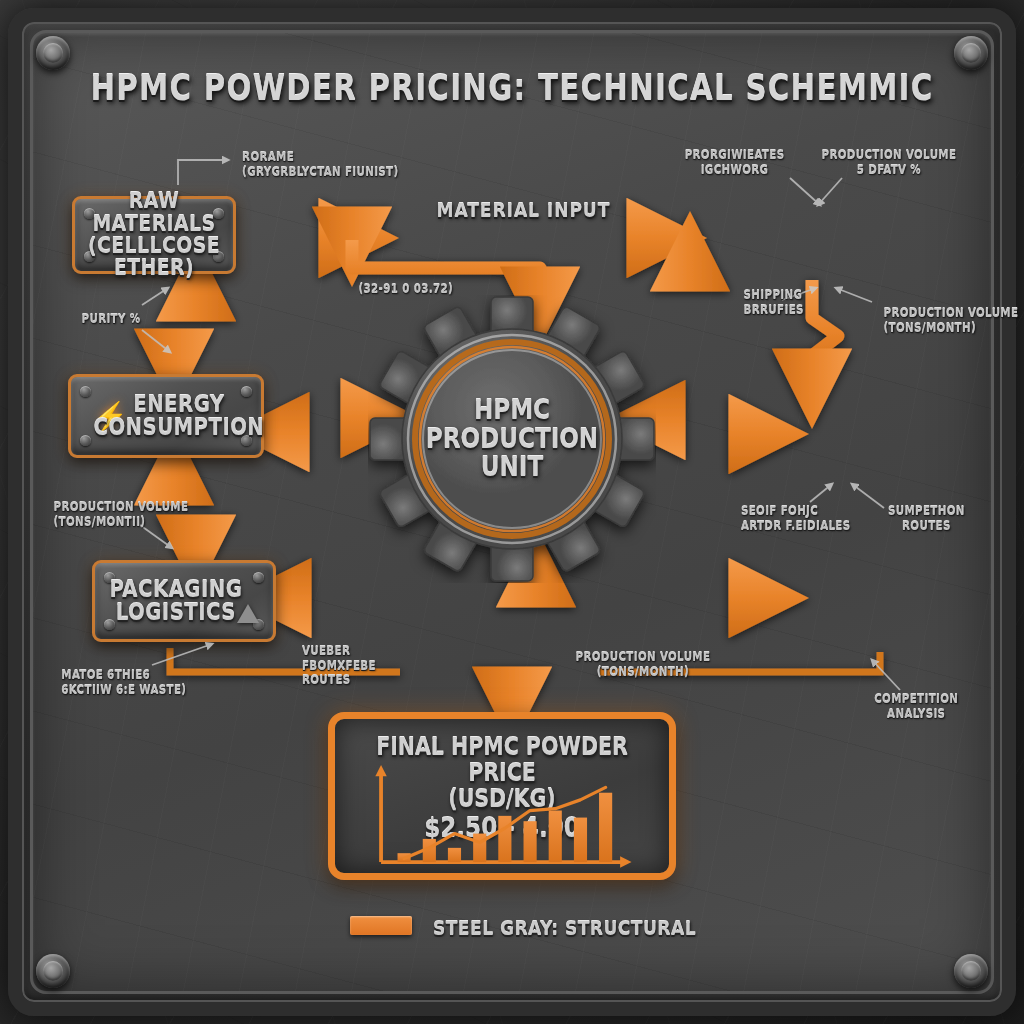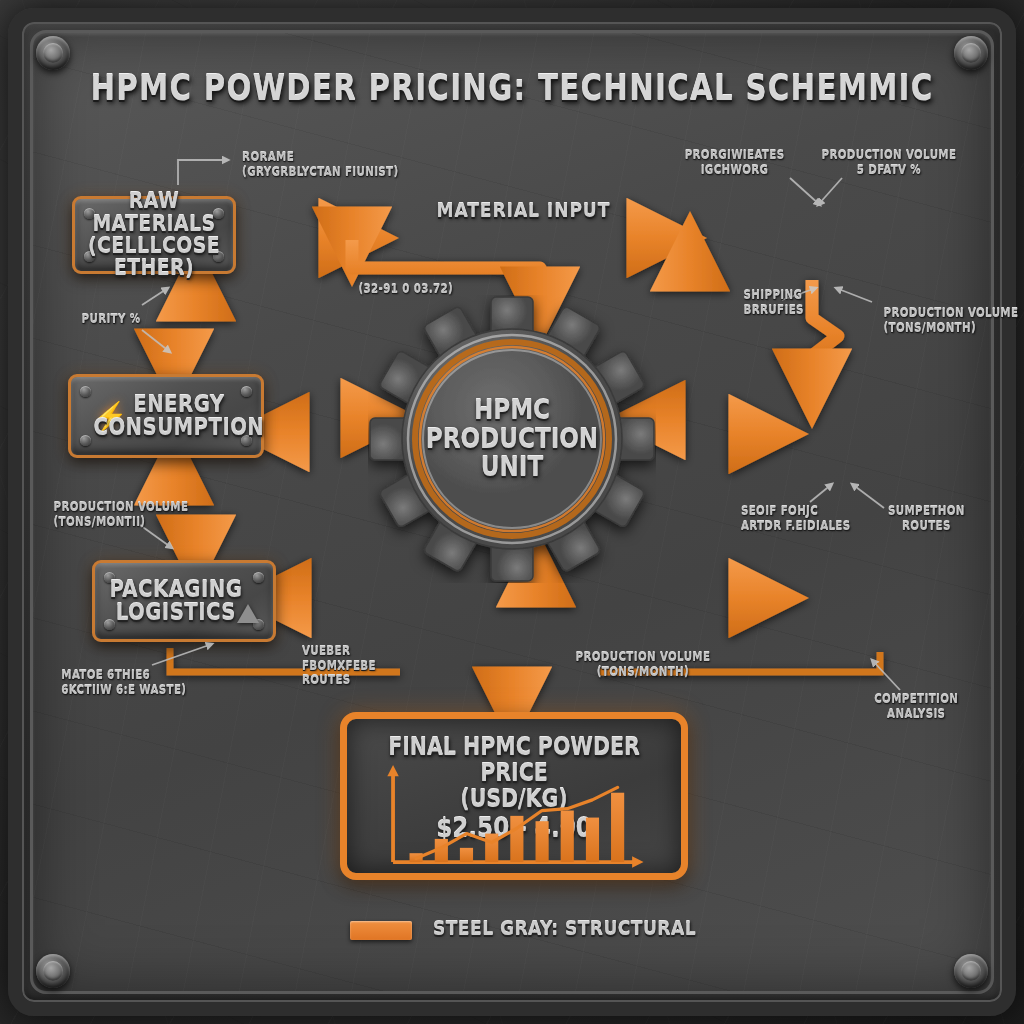--- a/index.html
+++ b/index.html
@@ -96,35 +96,35 @@
 
   
   .gear-wrap{ position:absolute; left:368px; top:295px; width:288px; height:288px; z-index:18; }
   .gear-label{ position:absolute; inset:0; display:flex; flex-direction:column;
     align-items:center; justify-content:center; z-index:19; pointer-events:none;
     font-family:"DejaVu Sans Condensed","Liberation Sans", sans-serif;
     font-weight:bold; font-size:27px; color:#d2d2d2; line-height:1.05; transform:scaleX(.95);
     text-shadow:0 2px 0 #232323, 0 -1px 0 #efefef, 1px 2px 5px rgba(0,0,0,.85); }
 
   
-  #price-box{ position:absolute; left:340px; top:712px; width:348px; height:168px; z-index:20;
+  #price-box{ position:absolute; left:328px; top:712px; width:348px; height:168px; z-index:20;
     border:7px solid #e8832a; border-radius:16px;
     background:linear-gradient(160deg,#4a4a4a,#3c3c3c 60%,#454545);
     box-shadow: inset 0 0 26px rgba(0,0,0,.6), 0 0 22px rgba(232,131,42,.35), 0 6px 18px rgba(0,0,0,.6);
   }
   #price-box .ptext{ position:absolute; left:0; right:0; top:16px; text-align:center;
     font-family:"DejaVu Sans Condensed","Liberation Sans", sans-serif; font-weight:bold;
     color:#cfcfcf; line-height:1.08; transform:scaleX(.95);
     text-shadow:0 2px 0 #232323, 0 -1px 0 #efefef, 1px 2px 4px rgba(0,0,0,.85); }
   #price-box .l1{ font-size:24px; } #price-box .l2{ font-size:24px; } #price-box .l3{ font-size:27px; }
 
   
   .legend{ position:absolute; left:0; right:0; top:916px; z-index:30;
     display:flex; align-items:center; justify-content:center; gap:20px; }
-  .legend .item{ display:flex; align-items:flex-end; gap:14px;margin-left:29px; }
+  .legend .item{ display:flex; align-items:flex-start; gap:14px;margin-left:29px; }
   .swatch{ width:62px; height:19px; border-radius:2px;
     background:linear-gradient(180deg,#f09040,#e07524);
     box-shadow: inset 0 1px 2px rgba(255,255,255,.45), 0 2px 4px rgba(0,0,0,.6); }
   .legend .lbl{ font-family:"DejaVu Sans Condensed","Liberation Sans", sans-serif;
     font-weight:bold; font-size:20px; color:#c9c9c9; letter-spacing:.5px; transform:scaleX(.95);
     text-shadow:0 2px 0 #232323, 0 -1px 0 #e8e8e8, 1px 1px 3px rgba(0,0,0,.8); }
 
   
   .anno{ position:absolute; z-index:25; font-family:"DejaVu Sans Condensed","Liberation Sans", sans-serif;
     font-size:12px; font-weight:bold; color:#c3c3c3; line-height:1.22; letter-spacing:.4px;

